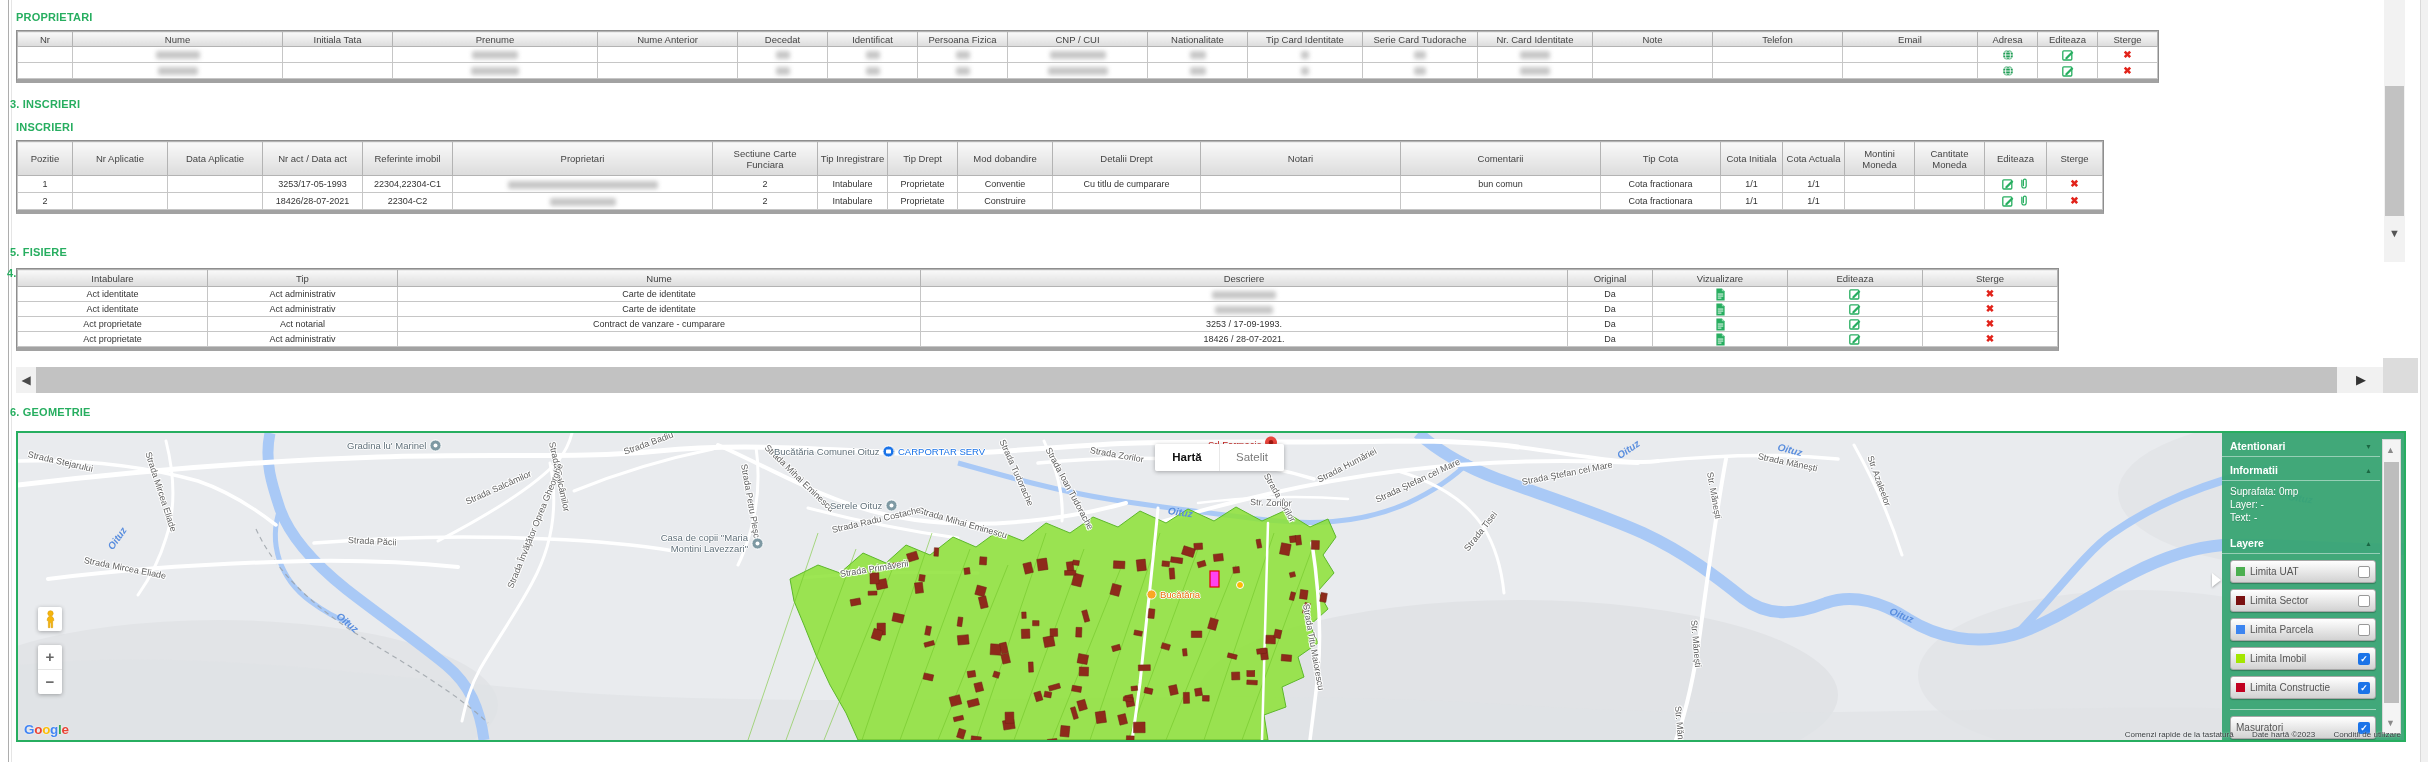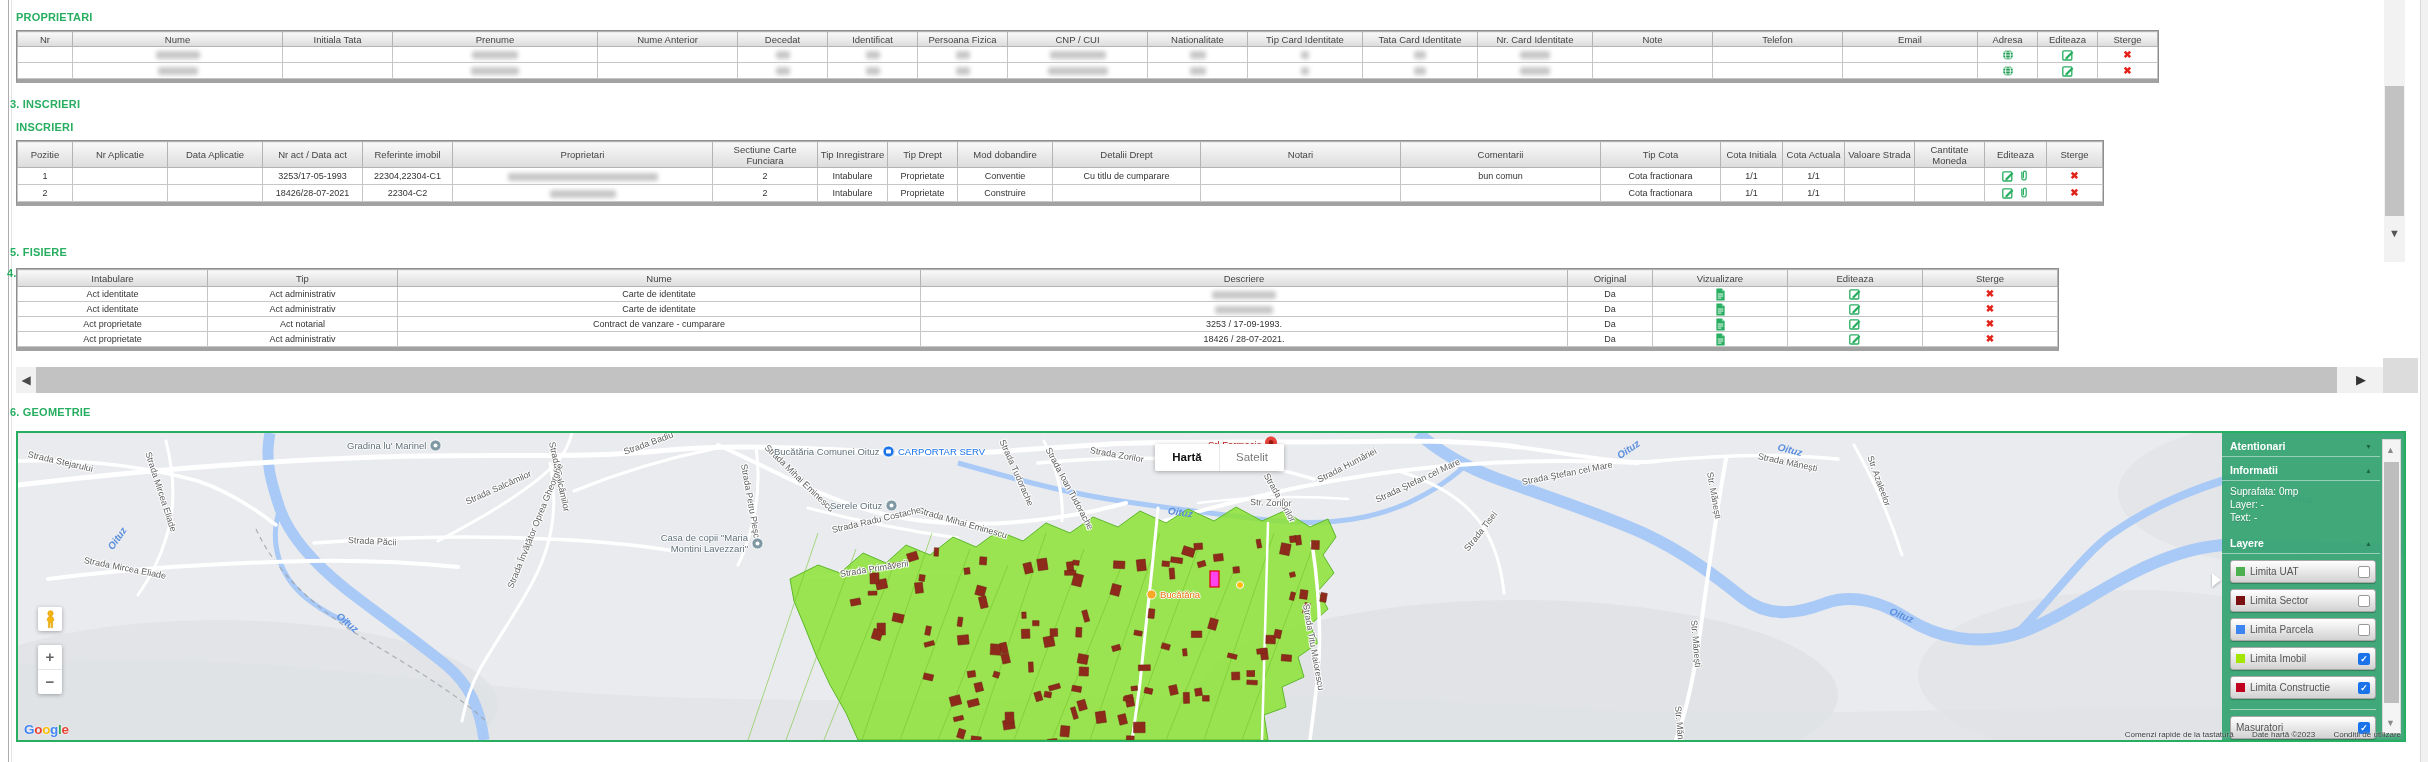--- a/index.html
+++ b/index.html
@@ -101,21 +101,21 @@
             <th>Nume</th>
             <th>Initiala Tata</th>
             <th>Prenume</th>
             <th>Nume Anterior</th>
             <th>Decedat</th>
             <th>Identificat</th>
             <th>Persoana Fizica</th>
             <th>CNP / CUI</th>
             <th>Nationalitate</th>
             <th>Tip Card Identitate</th>
-            <th>Tata Card Identitate</th>
+            <th>Serie Card Tudorache</th>
             <th>Nr. Card Identitate</th>
             <th>Note</th>
             <th>Telefon</th>
             <th>Email</th>
             <th>Adresa</th>
             <th>Editeaza</th>
             <th>Sterge</th>
           </tr>
         </thead>
         <tbody>
@@ -203,38 +203,38 @@
           <col style="width: 200px;">
           <col style="width: 120px;">
           <col style="width: 62px;">
           <col style="width: 62px;">
           <col style="width: 70px;">
           <col style="width: 70px;">
           <col style="width: 62px;">
           <col style="width: 56px;">
         </colgroup>
         <thead>
-          <tr style="height: 26px;">
+          <tr style="height: 34px;">
             <th>Pozitie</th>
             <th>Nr Aplicatie</th>
             <th>Data Aplicatie</th>
             <th>Nr act / Data act</th>
             <th>Referinte imobil</th>
             <th>Proprietari</th>
             <th>Sectiune Carte Funciara</th>
             <th>Tip Inregistrare</th>
             <th>Tip Drept</th>
             <th>Mod dobandire</th>
             <th>Detalii Drept</th>
             <th>Notari</th>
             <th>Comentarii</th>
             <th>Tip Cota</th>
             <th>Cota Initiala</th>
             <th>Cota Actuala</th>
-            <th>Valoare Strada</th>
+            <th>Montini Moneda</th>
             <th>Cantitate Moneda</th>
             <th>Editeaza</th>
             <th>Sterge</th>
           </tr>
         </thead>
         <tbody>
           <tr style="height: 17px;">
             <td>1</td>
             <td></td>
             <td></td>

